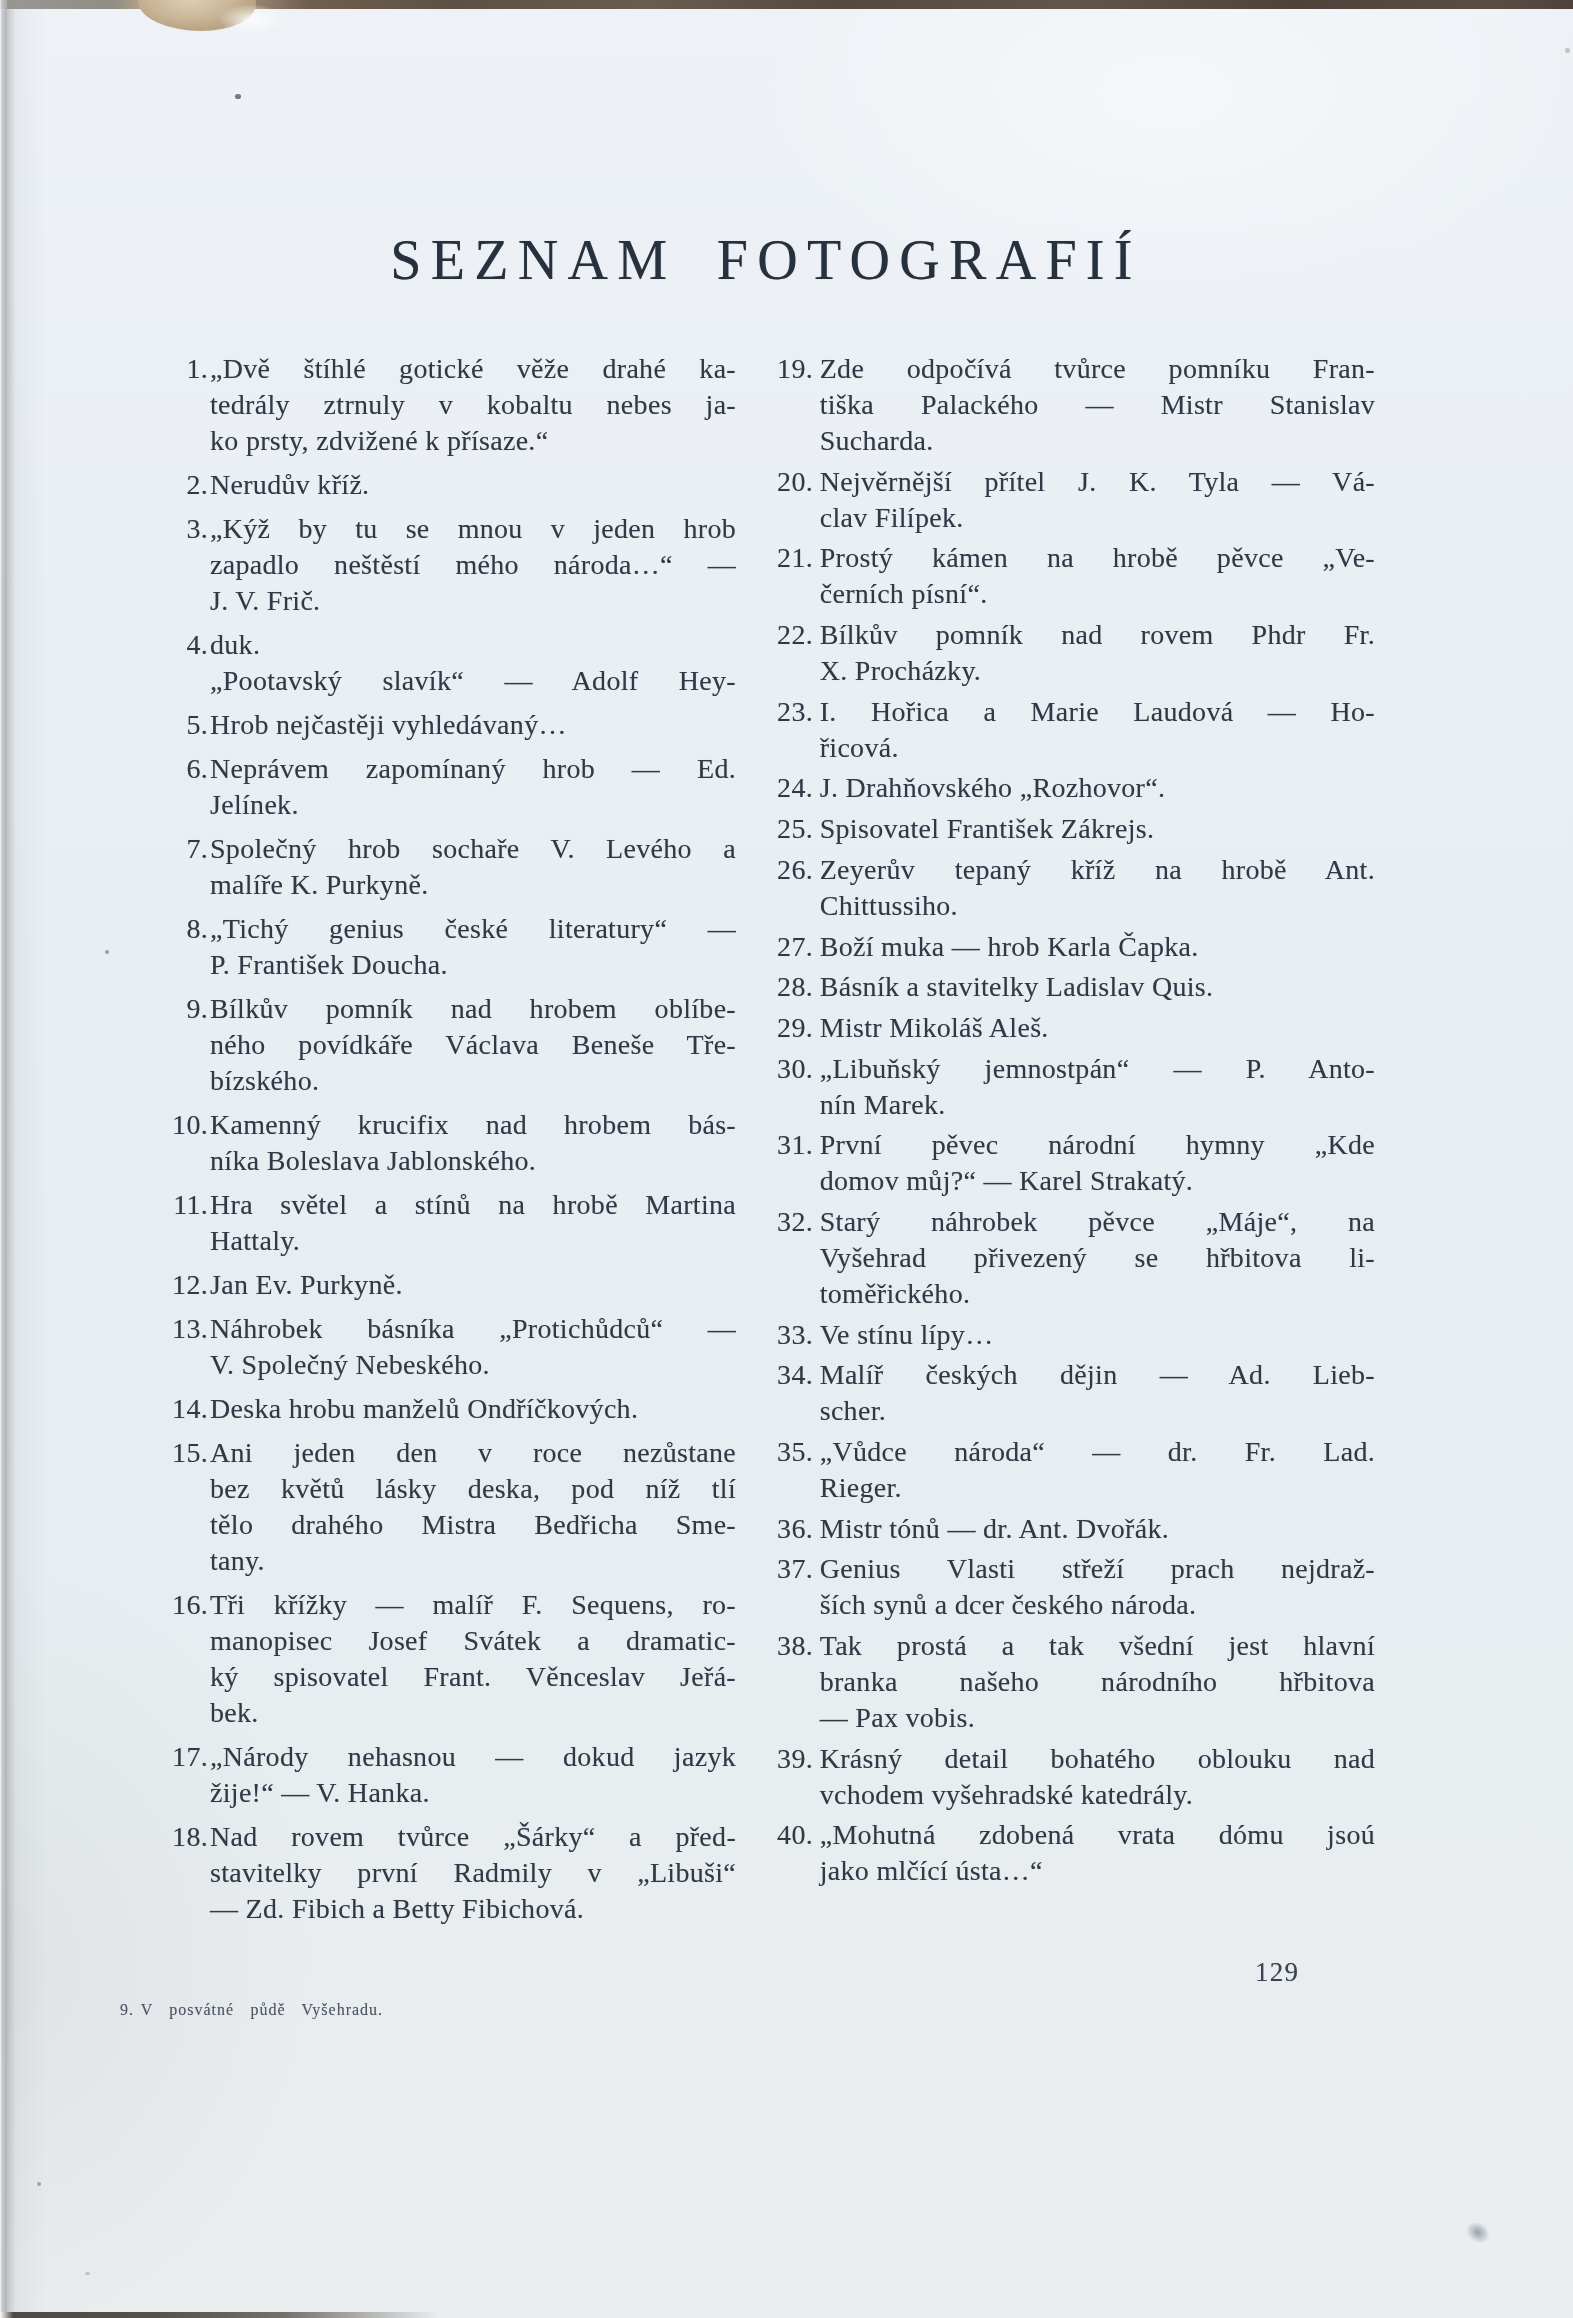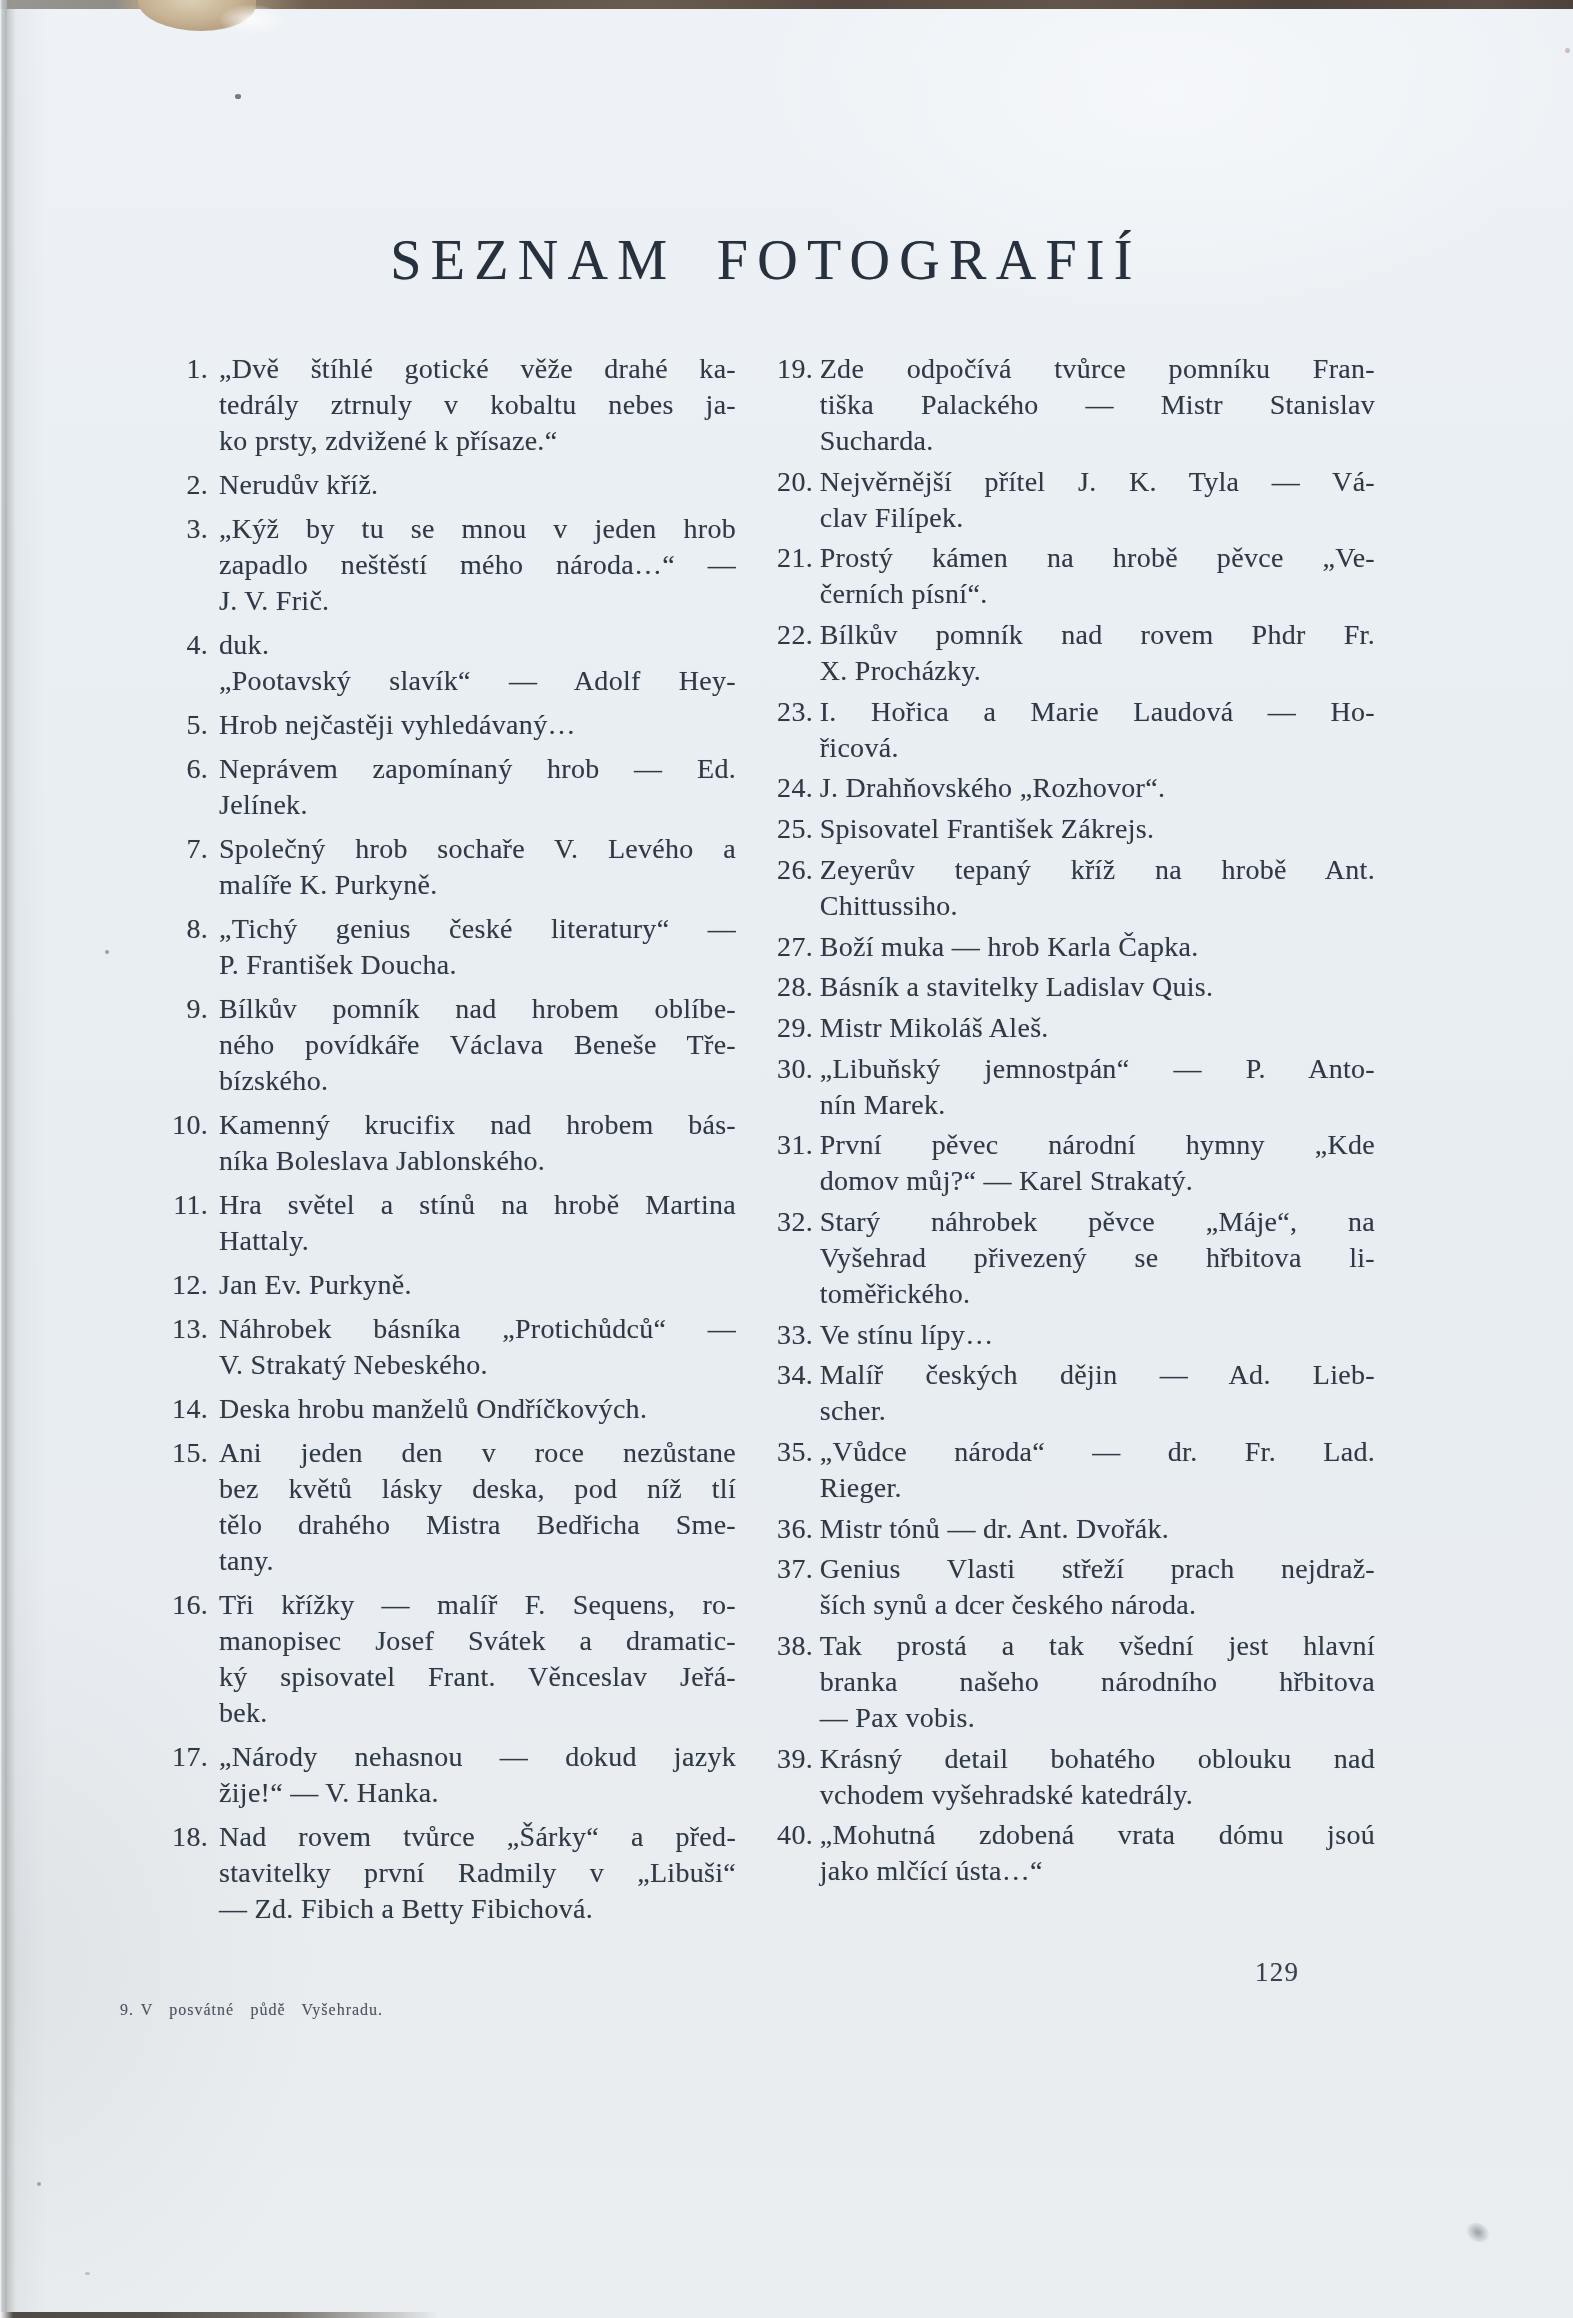--- a/index.html
+++ b/index.html
@@ -72,21 +72,21 @@
     color:#27313e;
     text-shadow:0 0 0.7px rgba(39,49,62,.5);
   }
   .columns{display:flex;margin-top:63px;}
   .col{font-size:28px;line-height:36px;letter-spacing:0.3px;text-shadow:0 0 0.7px rgba(48,58,70,.35);}
   .col.left{width:579px;margin-right:30px;--gap:8px;}
   .col.right{width:609px;--gap:4.7px;}
   .item{display:flex;margin-bottom:var(--gap);}
   .num{width:51px;flex:none;text-align:right;white-space:nowrap;}
   .col.right .num{width:47px;}
-  .txt{flex:1;margin-left:11px;}
+  .txt{flex:1;margin-left:2px;}
   .col.right .txt{margin-left:6.7px;}
   .line{text-align:left;}
   .line.jl{text-align:justify;text-align-last:justify;}
   .footer-sig{
     position:absolute;left:120px;top:1999px;
     font-size:16px;line-height:22.6px;
     color:#4e5763;
     letter-spacing:1px;word-spacing:11.3px;
     text-shadow:0 0 0.7px rgba(78,87,99,.4);
   }
@@ -202,21 +202,21 @@
           <div class="item">
             <div class="num">12.</div>
             <div class="txt">
               <div class="line">Jan Ev. Purkyně.</div>
             </div>
           </div>
           <div class="item">
             <div class="num">13.</div>
             <div class="txt">
               <div class="line jl">Náhrobek básníka „Protichůdců“ —</div>
-              <div class="line">V. Strakatý Nebeského.</div>
+              <div class="line">V. Společný Nebeského.</div>
             </div>
           </div>
           <div class="item">
             <div class="num">14.</div>
             <div class="txt">
               <div class="line">Deska hrobu manželů Ondříčkových.</div>
             </div>
           </div>
           <div class="item">
             <div class="num">15.</div>

